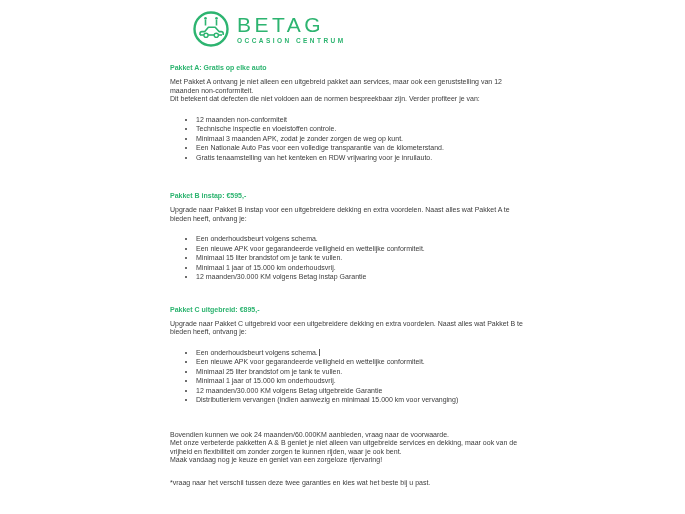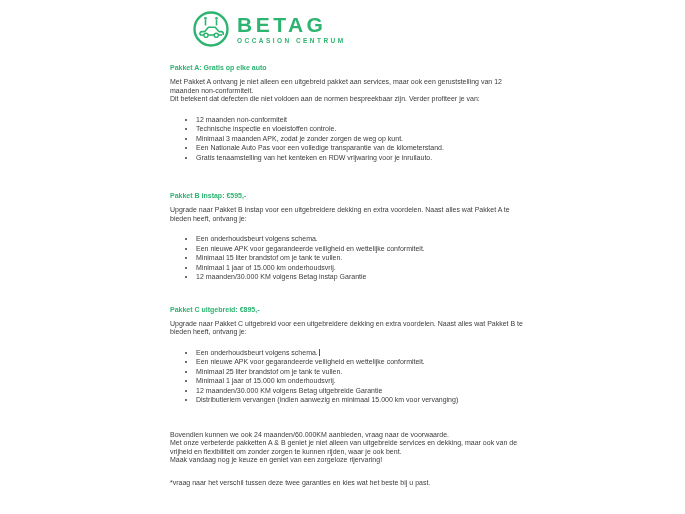--- a/index.html
+++ b/index.html
@@ -11,21 +11,21 @@
     color: var(--text, #3c3c3c);
   }
   .page {
     position: absolute; left: 170px; top: 10px; width: 356px;
   }
   
   .logo { display: flex; align-items: center; gap: 7px; margin-left: 22px; margin-bottom: 16px; }
   .logo-icon { width: 38px; height: 38px; flex: 0 0 auto; }
   .logo-text { display: flex; flex-direction: column; }
   .brand {
-    font-size: 21px; font-weight: bold; letter-spacing: 3.5px;
+    font-size: 21px; font-weight: normal; letter-spacing: 3.5px;
     color: var(--green, #2db470); line-height: 20px;
   }
   .sub {
     font-size: 6.5px; font-weight: bold; letter-spacing: 2.45px;
     color: var(--green, #2db470); margin-top: 2px;
   }
   
   .section-heading {
     color: var(--green, #2db470);
     font-size: 7px; font-weight: bold; line-height: 8px;

